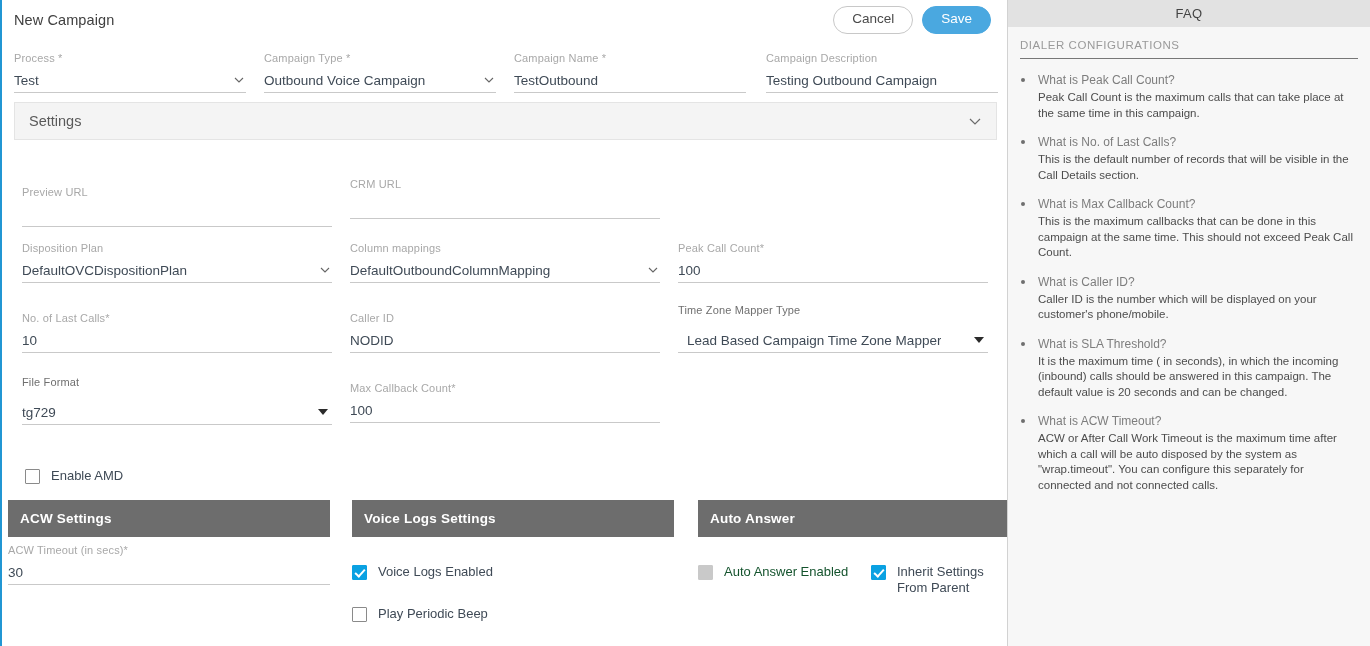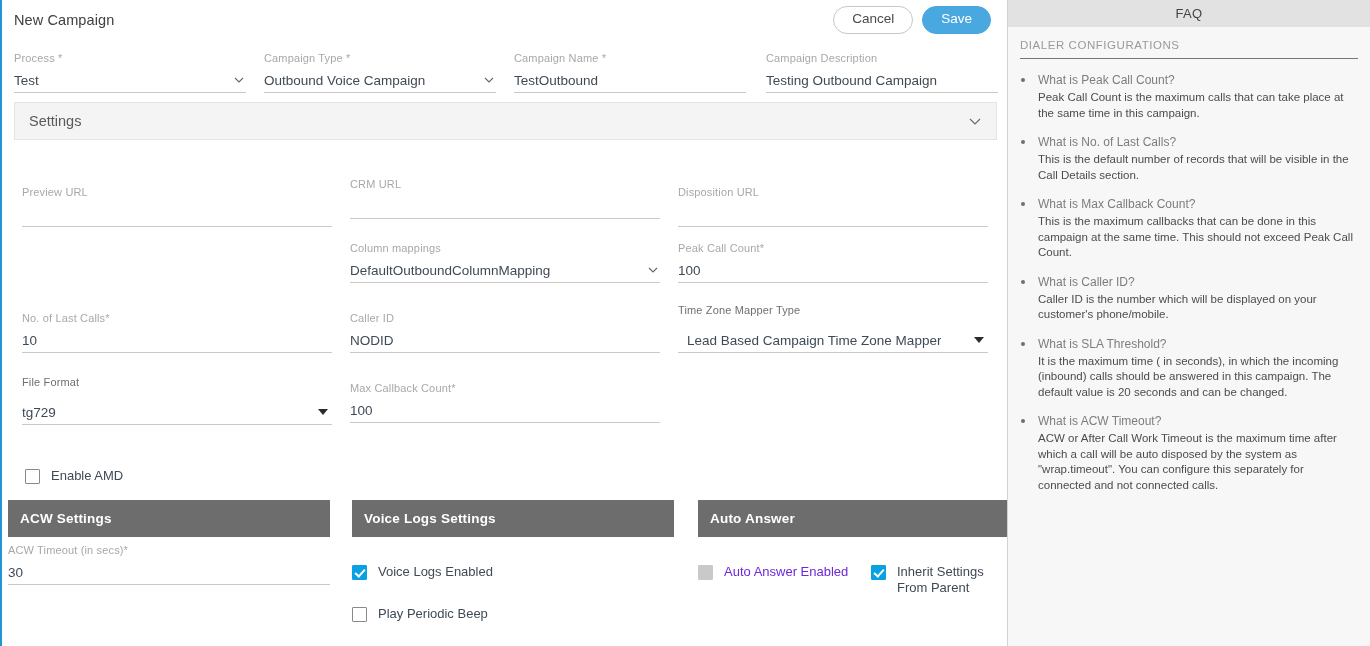--- a/index.html
+++ b/index.html
@@ -169,21 +169,21 @@
   .cb.disabled {
     background: #c9c9c9;
     border-color: #c9c9c9;
   }
   .cbrow .cblabel {
     font-size: 13px;
     color: #3f4a56;
     line-height: 16px;
     max-width: 125px;
   }
-  .cbrow.disabled .cblabel { color: #6d28d9; text-align: center; }
+  .cbrow.disabled .cblabel { color: #14532d; text-align: center; }
 
   
   .faq {
     width: 363px; height: 646px;
     background: #f7f7f7;
     border-left: 1px solid #d2d2d2;
     position: relative;
     overflow: hidden;
   }
   .faq-head {
@@ -299,27 +299,32 @@
       <div class="field-ctl">
         <span class="field-val empty"></span>
       </div>
     </div>
     <div class="field" style="left:348px; top:178px; width:310px;">
       <span class="field-label">CRM URL</span>
       <div class="field-ctl">
         <span class="field-val empty"></span>
       </div>
     </div>
-    <div class="field" style="left:676px; top:186px; width:310px;">
-      <span class="field-label">Disposition URL</span>
-      <div class="field-ctl">
-        <span class="field-val empty"></span>
-      </div>
-    </div>
-
+
+    <div class="field" style="left:20px; top:242px; width:310px;">
+      <span class="field-label">Disposition Plan</span>
+      <div class="field-ctl">
+        <span class="field-val">DefaultOVCDispositionPlan</span>
+        <span class="chev">
+          <svg width="10" height="10" viewBox="0 0 10 10">
+              <path d="M1 3 L5 7 L9 3" stroke="#666" stroke-width="1.1" fill="none"></path>
+            </svg>
+        </span>
+      </div>
+    </div>
     <div class="field" style="left:348px; top:242px; width:310px;">
       <span class="field-label">Column mappings</span>
       <div class="field-ctl">
         <span class="field-val">DefaultOutboundColumnMapping</span>
         <span class="chev">
           <svg width="10" height="10" viewBox="0 0 10 10">
               <path d="M1 3 L5 7 L9 3" stroke="#666" stroke-width="1.1" fill="none"></path>
             </svg>
         </span>
       </div>

